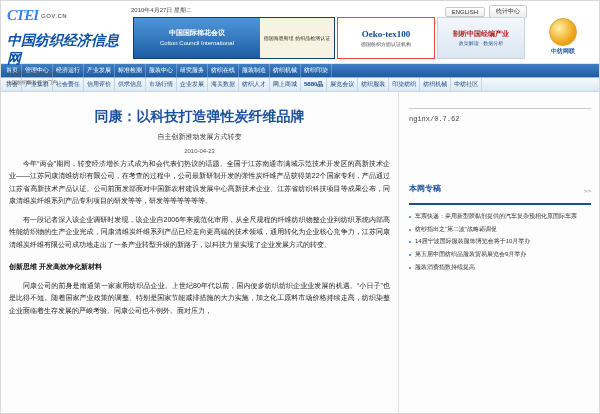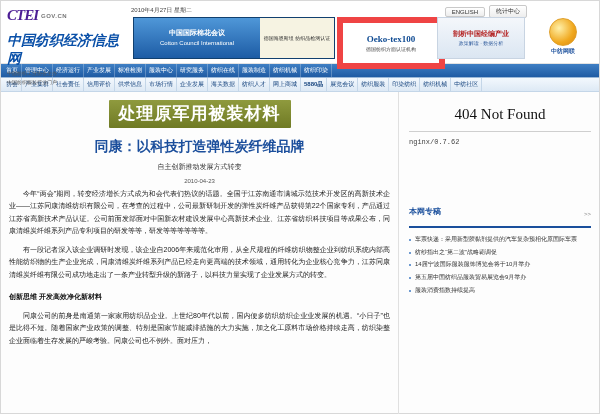--- a/index.html
+++ b/index.html
@@ -43,21 +43,21 @@
   }
   .logo-block{
     position:absolute;left:6px;top:6px;width:120px;
   }
   .logo-top{
     display:flex;align-items:center;gap:3px;
   }
   .logo-ctei{
     font-family:"Liberation Serif", serif;
     font-weight:bold;font-style:italic;
-    font-size:15px;color:#4c1d95;
+    font-size:15px;color:#3b82f6;
     letter-spacing:-1px;
   }
   .logo-dom{
     font-size:6px;color:#777;font-weight:bold;letter-spacing:0.5px;
   }
   .logo-cn{
     font-size:14px;color:#0a50a8;font-weight:bold;letter-spacing:0px;
     margin-top:8px;
     font-style:italic;
   }
@@ -83,21 +83,21 @@
   .banner-l b{font-size:7px;}
   .banner-r{
     width:72px;background:#f6f3e2;color:#2b2b2b;
     font-size:5px;text-align:center;
     display:flex;align-items:center;justify-content:center;
     padding:1px;line-height:1.4;
   }
   .banner2{
     position:absolute;left:336px;top:16px;
     width:96px;height:40px;
-    background:#fff;border:6px solid #ef4444;
+    background:#fff;border:1px solid #ef4444;
     display:flex;flex-direction:column;align-items:center;justify-content:center;
     line-height:1.5;
   }
   .banner2 .b2a{font-size:9px;color:#0e4a92;font-weight:bold;font-family:"Liberation Serif",serif;}
   .banner2 .b2b{font-size:5px;color:#444;}
   .banner3{
     position:absolute;left:436px;top:16px;
     width:86px;height:40px;
     background:linear-gradient(#f4f7fb,#dbe6f2);
     border:1px solid #c8d4e2;
@@ -328,37 +328,33 @@
     <span class="nav-item">展览会议</span>
     <span class="nav-item">纺织服装</span>
     <span class="nav-item">印染纺织</span>
     <span class="nav-item">纺织机械</span>
     <span class="nav-item">中纺社区</span>
   </div>
 
   <div class="content">
 
     <div class="left-col">
-      <div class="headline-wrap">
-        <span class="headline">处理原军用被装材料</span>
-      </div>
       <div class="subhead">同康：以科技打造弹性炭纤维品牌</div>
       <div class="subhead2">自主创新推动发展方式转变</div>
       <div class="dateline">2010-04-23</div>
 
       <div class="article">
         <p>今年“两会”期间，转变经济增长方式成为和会代表们热议的话题。全国于江苏南通市满城示范技术开发区的高新技术企业——江苏同康清维纺织有限公司，在考查的过程中，公司最新研制开发的弹性炭纤维产品获得第22个国家专利，产品通过江苏省高新技术产品认证。公司前面发部面对中国新农村建设发展中心高新技术企业、江苏省纺织科技项目等成果公布，同康清维炭纤维系列产品专利项目的研发等等，研发等等等等等等。</p>
         <p>有一段记者深入该企业调研时发现，该企业自2006年来规范化审用，从全尺规程的纤维纺织物整企业到纺织系统内部高性能纺织物的生产企业完成，同康清维炭纤维系列产品已经走向更高端的技术领域，通用转化为企业核心竞争力，江苏同康清维炭纤维有限公司成功地走出了一条产业转型升级的新路子，以科技力量实现了企业发展方式的转变。</p>
         <p class="sec-title">创新思维  开发高效净化新材料</p>
         <p>同康公司的前身是南通第一家家用纺织品企业。上世纪80年代以前，国内便多纺织纺织企业业发展的机遇。“小日子”也是比得不短。随着国家产业政策的调整、特别是国家节能减排措施的大力实施，加之化工原料市场价格持续走高，纺织染整企业面临着生存发展的严峻考验。同康公司也不例外。面对压力，</p>
       </div>
     </div>
 
     <div class="right-col">
-      <div class="err-title">404 Not Found</div>
       <hr class="err-hr">
       <div class="err-sub">nginx/0.7.62</div>
 
       <div class="panel">
         <div class="panel-hd">
           <span>本网专稿</span>
           <span class="more">&gt;&gt;</span>
         </div>
         <ul>
           <li>车票快递：采用新型胶黏剂提供的汽车复杂预相化原国际车票</li>

